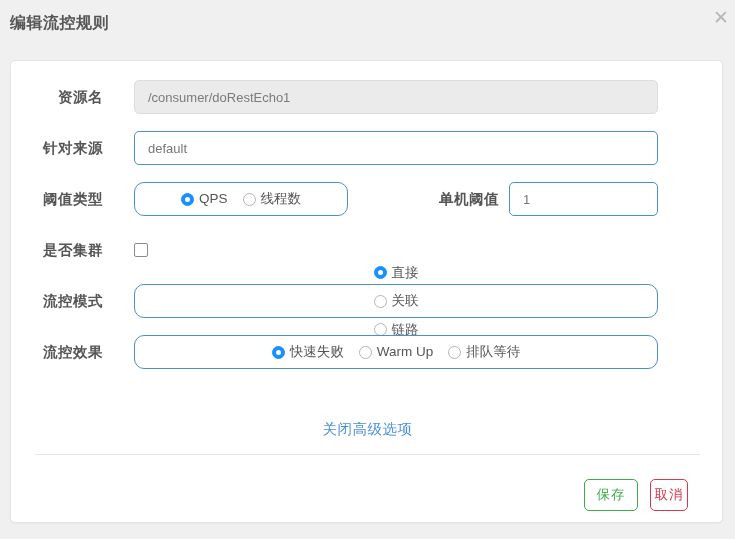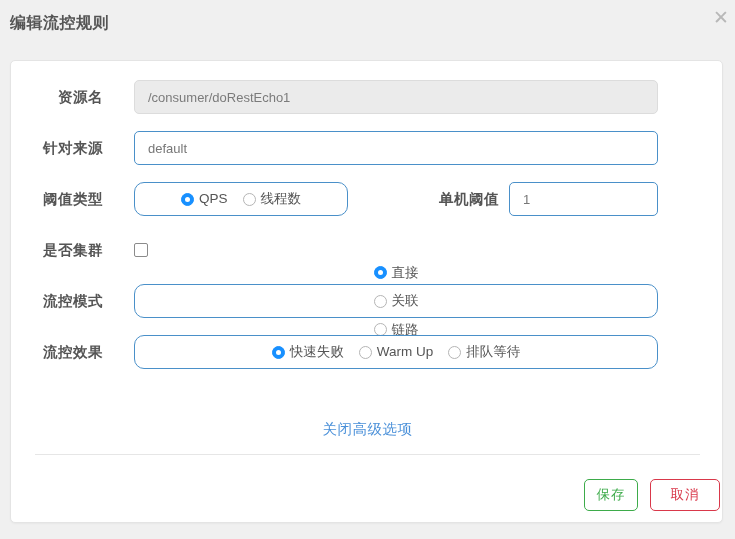--- a/index.html
+++ b/index.html
@@ -226,21 +226,21 @@
   .btn-save {
     left: 573px;
     top: 8px;
     width: 54px;
     border: 1px solid #3dab4a;
     color: #3dab4a;
   }
   .btn-cancel {
     left: 639px;
     top: 8px;
-    width: 70px;
+    width: 38px;
     border: 1px solid #d9384a;
     color: #d9384a;
   }
 </style>
 </head>
 <body>
 
 <div class="dialog-header">
   <div class="dialog-title">编辑流控规则</div>
   <div class="close-icon">✕</div>

